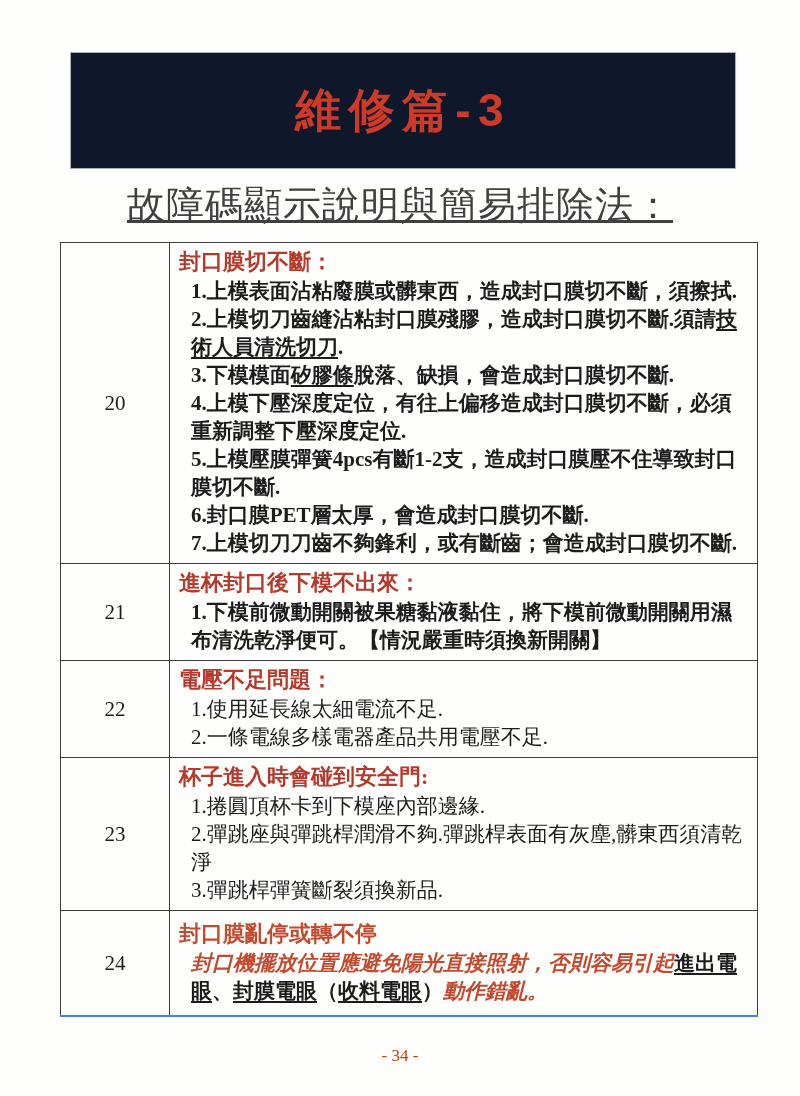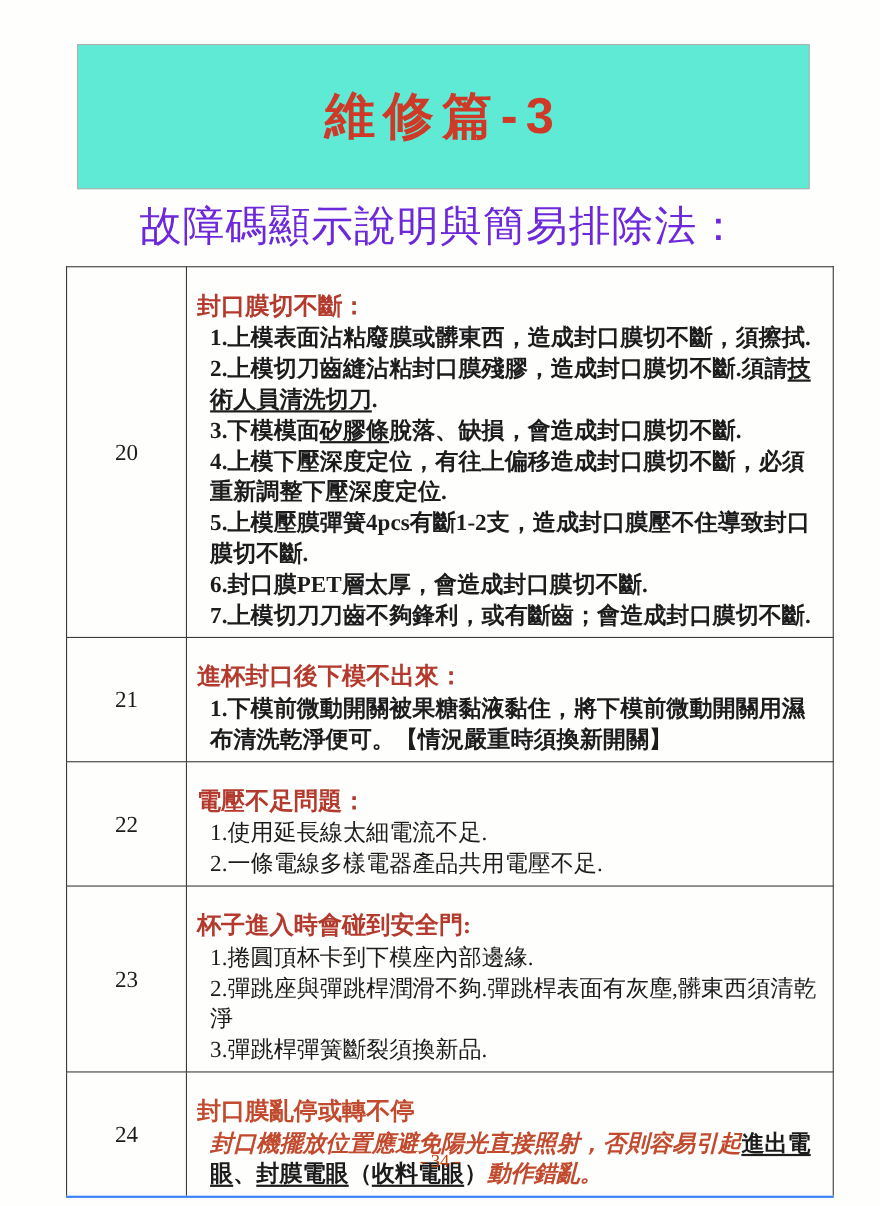--- a/index.html
+++ b/index.html
@@ -14,51 +14,51 @@
   body{
     width:800px;height:1096px;
     background:#fdfdfc;
     font-family:"Liberation Serif","DejaVu Serif",serif;
     color:var(--text);
     position:relative;
     overflow:hidden;
   }
   .page{position:absolute;inset:0;background:#fefefd;}
   .title-box{
-    position:absolute;left:70px;top:40px;width:666px;height:132px;
+    position:absolute;left:70px;top:52px;width:666px;height:117px;
     border:1px solid var(--box-border);
-    background:#5eead4;
+    background:#0f172a;
     display:flex;align-items:center;justify-content:center;
     box-shadow:0 0 2px rgba(0,0,0,0.06);
   }
   .title-box .big-title{
     font-size:46px;font-weight:bold;color:var(--title-red);
     letter-spacing:0.16em;
     font-family:"Liberation Sans","DejaVu Sans",sans-serif;
   }
   .section-heading{
     position:absolute;left:0;top:180px;width:100%;
-    text-align:center;font-size:38px;letter-spacing:1px;color:#6d28d9;
+    text-align:center;font-size:38px;letter-spacing:1px;color:#404040;text-decoration:underline;
   }
   table.fault-table{
     position:absolute;left:60px;top:242px;width:698px;
     border-collapse:collapse;background:transparent;
     font-size:21px;line-height:28px;
   }
   table.fault-table td{
     border:1px solid var(--border);
     vertical-align:middle;
   }
   table.fault-table tr:last-child td{border-bottom:2px solid #3b82f6;}
   td.code-cell{
     width:109px;text-align:center;
     font-size:21px;font-family:"Liberation Serif","DejaVu Serif",serif;margin-top:28px;
   }
   td.desc-cell{
-    padding:20px 6px 6px 9px;vertical-align:top;
+    padding:4px 6px 6px 9px;vertical-align:top;
   }
   tr:nth-child(1){height:310px;}
   tr:nth-child(2){height:96px;}
   tr:nth-child(3){height:93px;}
   tr:nth-child(4){height:107px;}
   tr:nth-child(5){height:105px;}
   tr:nth-child(1) td.desc-cell, tr:nth-child(2) td.desc-cell, tr:nth-child(5) td.desc-cell{font-weight:bold;}
   .row-title{font-weight:bold;color:var(--row-title-red);font-size:22px;line-height:30px;}
   tr:nth-child(5) .row-title{color:var(--body-red);}
   .line{display:block;margin-left:12px;}

